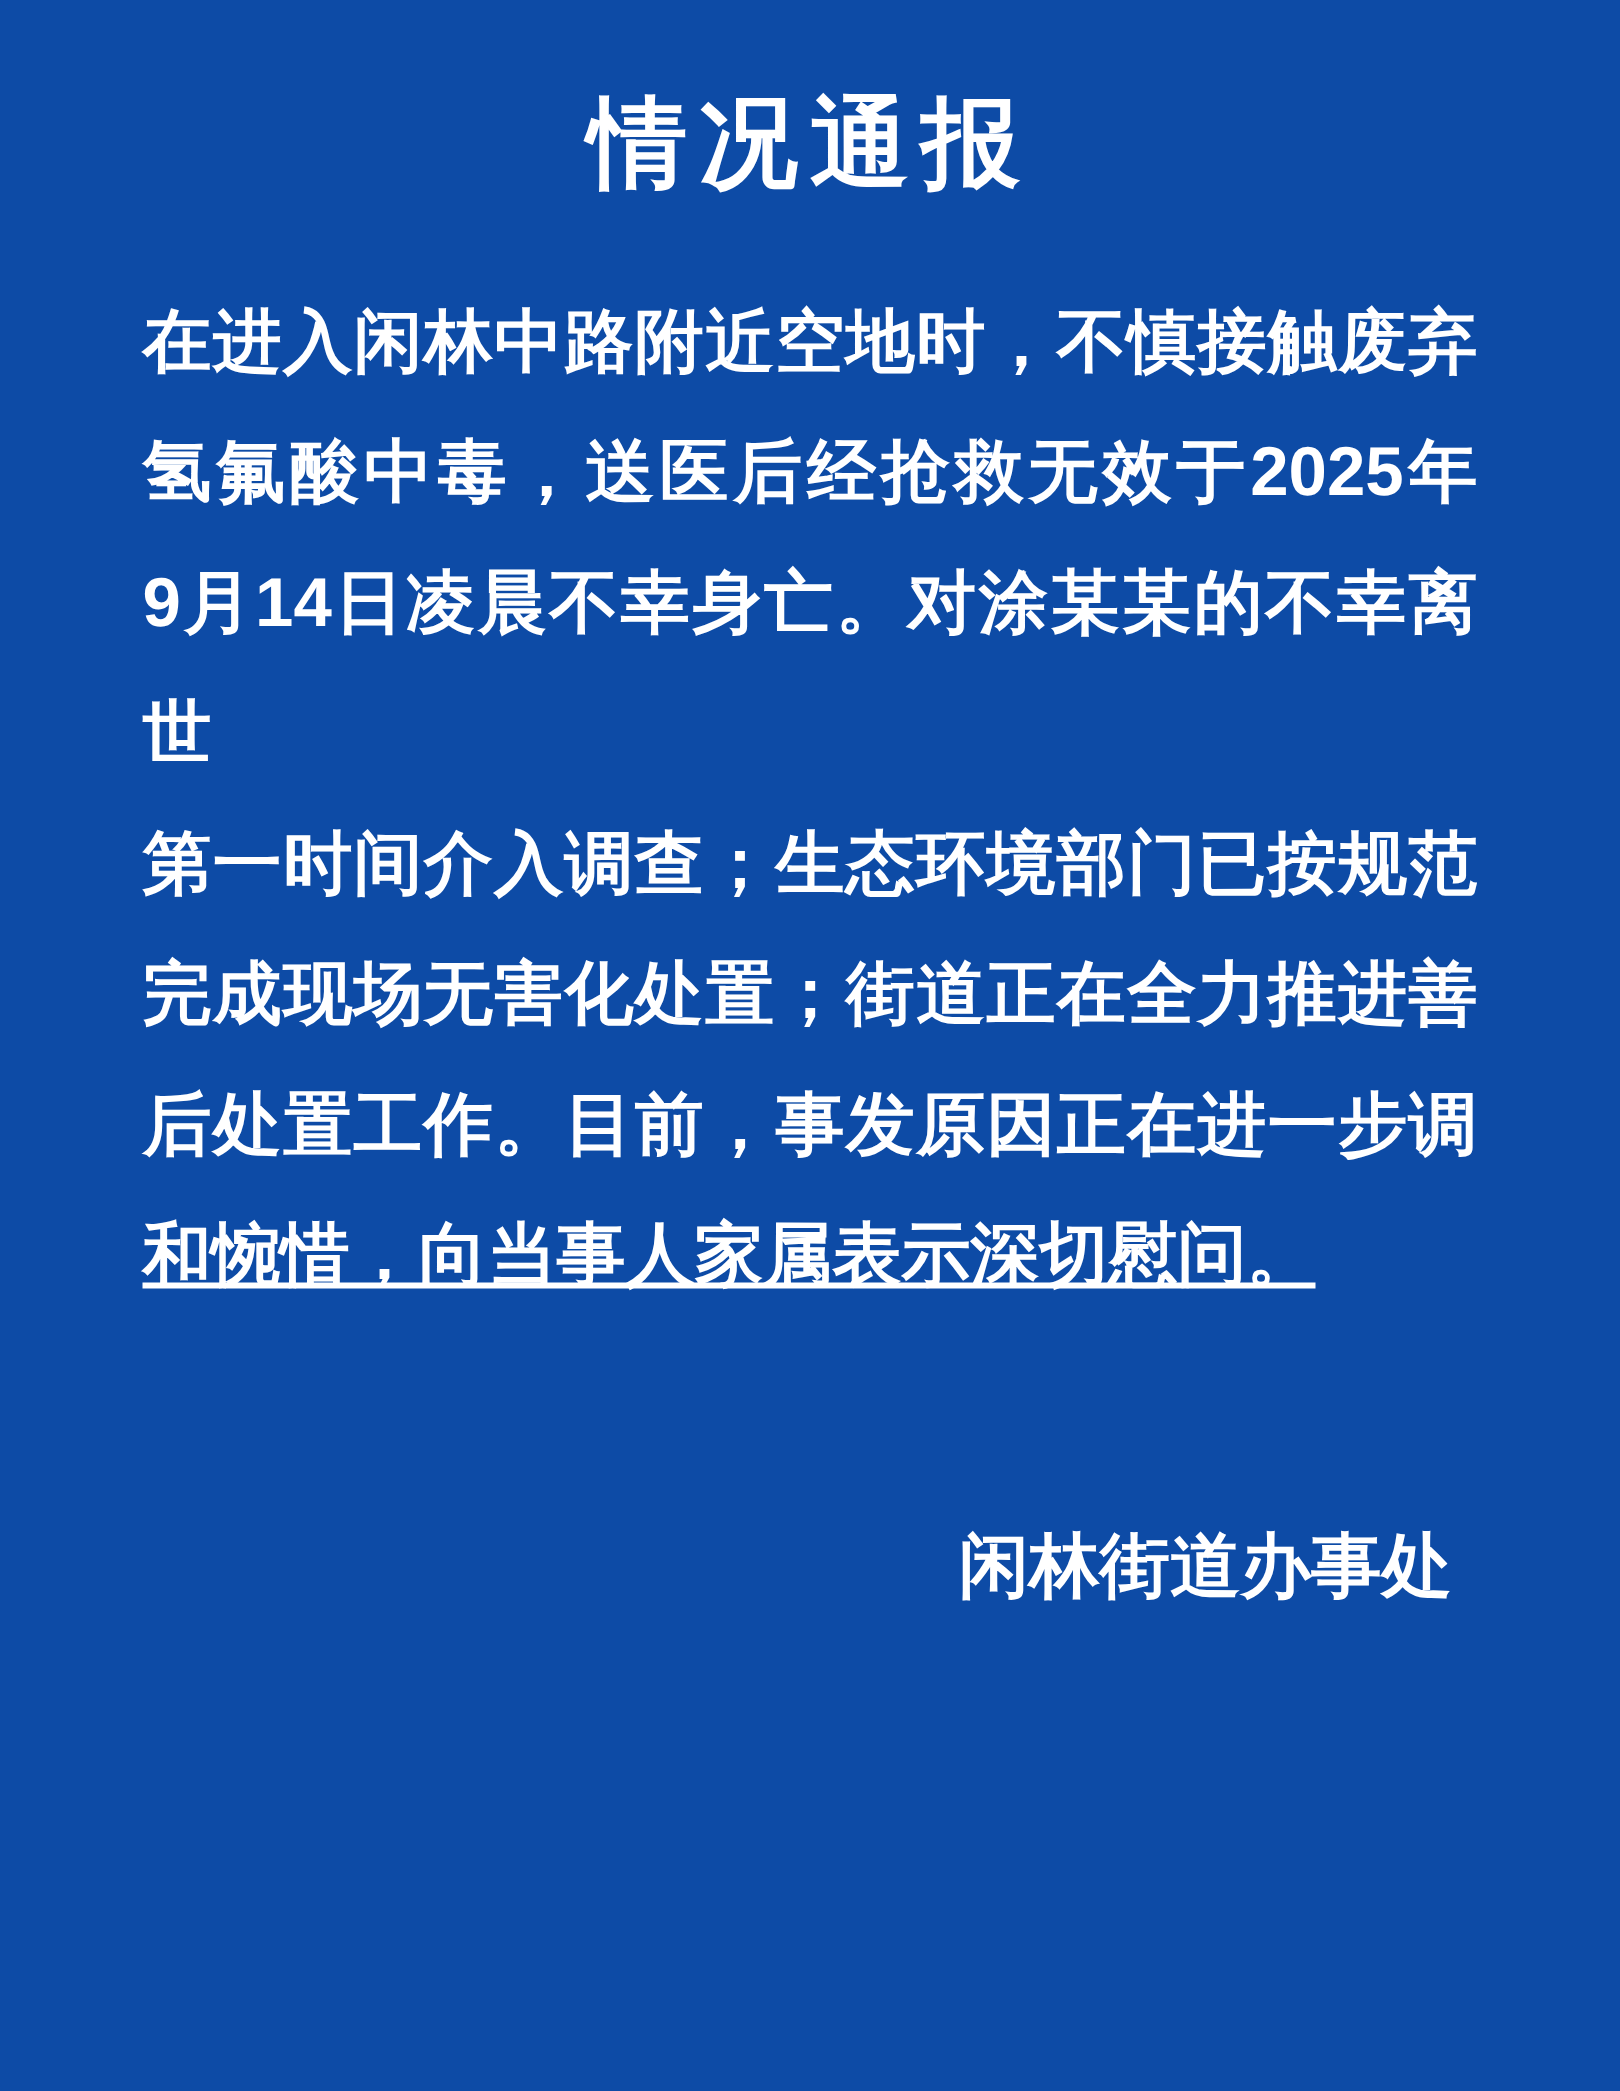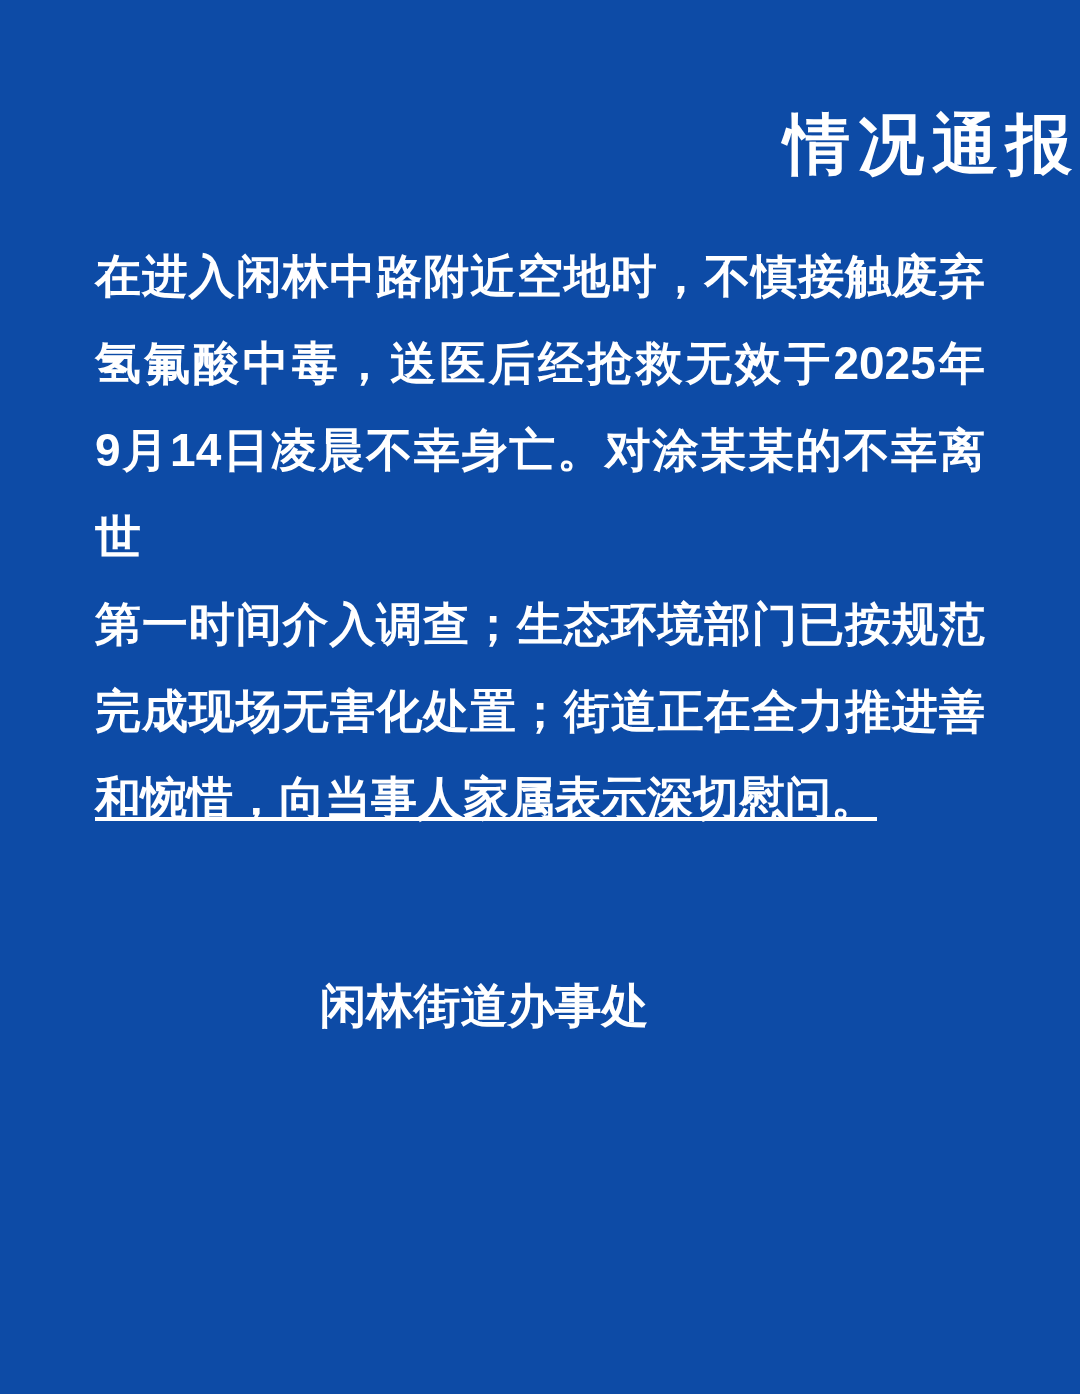--- a/index.html
+++ b/index.html
@@ -14,22 +14,22 @@
     font-family: "Liberation Sans", sans-serif;
     overflow: hidden;
   }
   .notice {
     width: 1080px;
     height: 1394px;
     box-sizing: border-box;
   }
   .title {
     margin: 0;
-    padding-top: 111px;
-    text-align: right;
+    padding-top: 62px;
+    text-align: center;
     font-size: 66px;
     line-height: 1;
     font-weight: bold;
     letter-spacing: 8px;
   }
   .body-text {
     margin: 56px 95px 0 95px;
     font-size: 46px;
     line-height: 87px;
     font-weight: bold;
@@ -40,39 +40,40 @@
   }
   .body-line.first {
     text-indent: 2em;
   }
   .body-line.last {
     text-align-last: left;
     text-decoration: underline;
   }
   .signature {
     margin: 128px 112px 0 0;
-    text-align: center;
+    text-align: right;
     font-size: 47px;
     line-height: 72px;
     font-weight: bold;
   }
 </style>
 </head>
 <body>
 
 <div class="notice">
 
   <h1 class="title">情况通报</h1>
 
   <div class="body-text">
     <div class="body-line">在进入闲林中路附近空地时，不慎接触废弃</div>
     <div class="body-line">氢氟酸中毒，送医后经抢救无效于2025年</div>
     <div class="body-line">9月14日凌晨不幸身亡。对涂某某的不幸离世</div>
     <div class="body-line">第一时间介入调查；生态环境部门已按规范</div>
     <div class="body-line">完成现场无害化处置；街道正在全力推进善</div>
+    <div class="body-line">后处置工作。目前，事发原因正在进一步调</div>
     <div class="body-line last">和惋惜，向当事人家属表示深切慰问。</div>
   </div>
 
   <div class="signature">
     <div>闲林街道办事处</div>
   </div>
 
 </div>
 
 </body></html>

